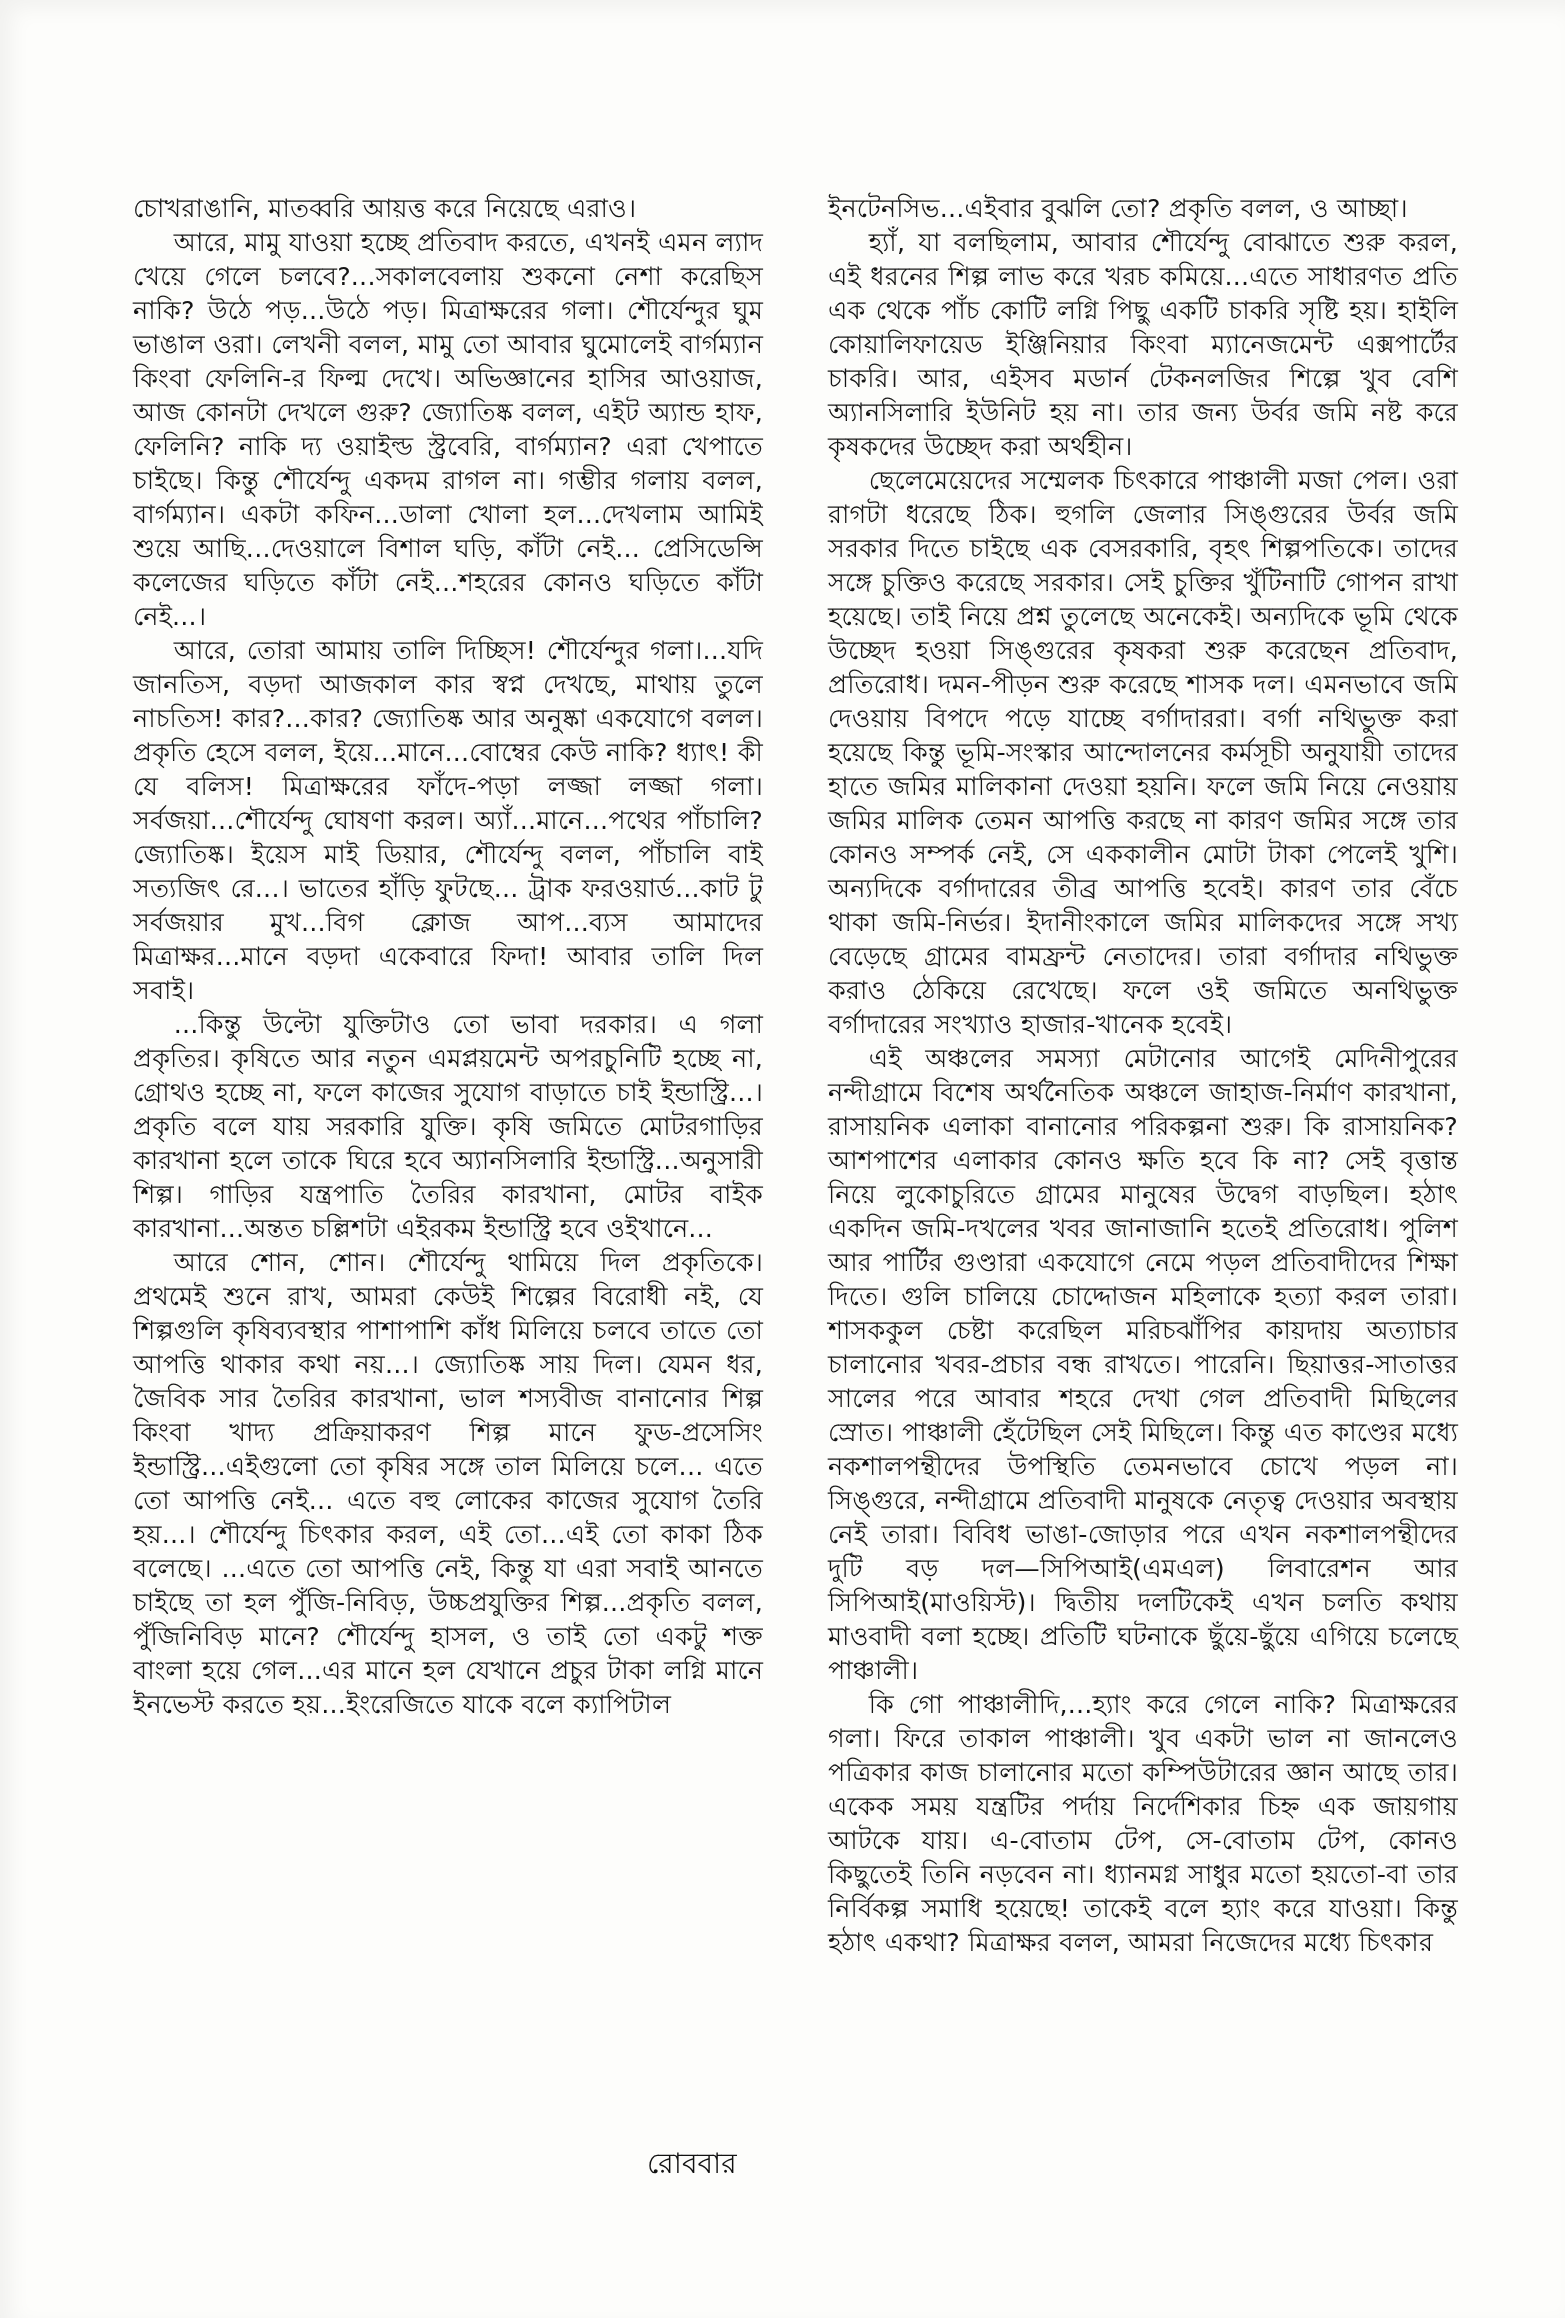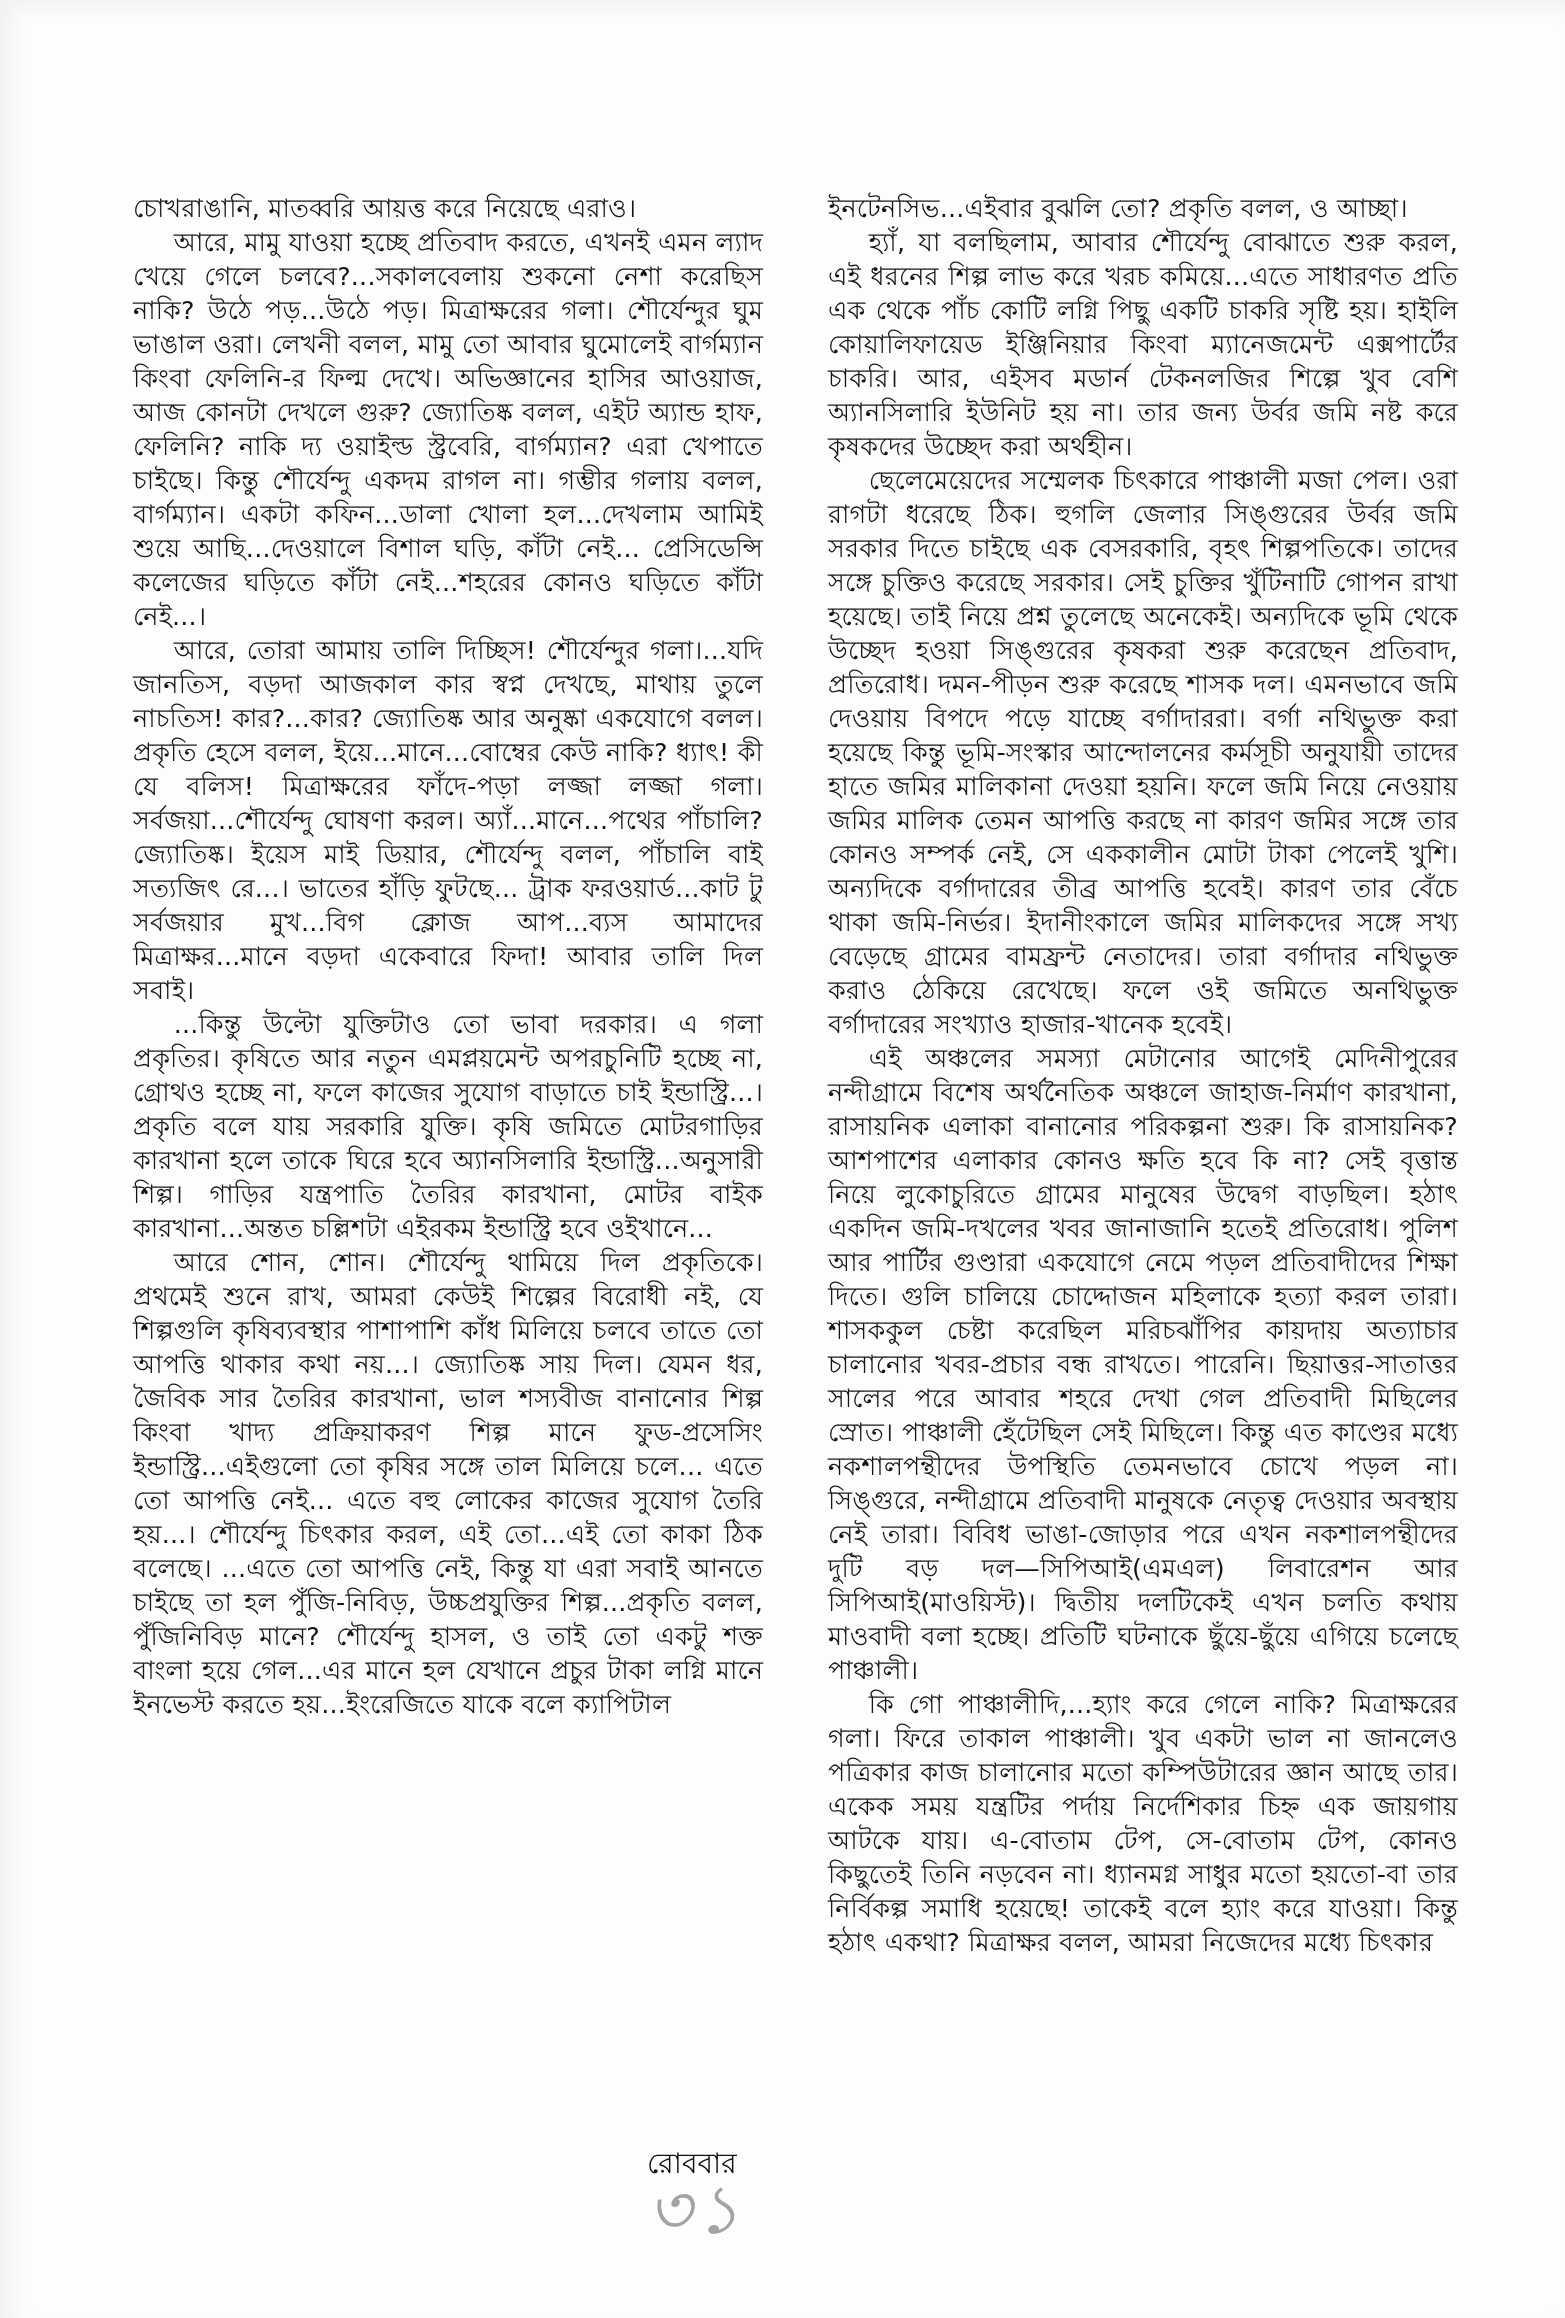--- a/index.html
+++ b/index.html
@@ -74,17 +74,16 @@
   <div class="column column-right">
       <p class="para">ইনটেনসিভ...এইবার বুঝলি তো? প্রকৃতি বলল, ও আচ্ছা।</p>
       <p class="para indent">হ্যাঁ, যা বলছিলাম, আবার শৌর্যেন্দু বোঝাতে শুরু করল, এই ধরনের শিল্প লাভ করে খরচ কমিয়ে...এতে সাধারণত প্রতি এক থেকে পাঁচ কোটি লগ্নি পিছু একটি চাকরি সৃষ্টি হয়। হাইলি কোয়ালিফায়েড ইঞ্জিনিয়ার কিংবা ম্যানেজমেন্ট এক্সপার্টের চাকরি। আর, এইসব মডার্ন টেকনলজির শিল্পে খুব বেশি অ্যানসিলারি ইউনিট হয় না। তার জন্য উর্বর জমি নষ্ট করে কৃষকদের উচ্ছেদ করা অর্থহীন।</p>
       <p class="para indent">ছেলেমেয়েদের সম্মেলক চিৎকারে পাঞ্চালী মজা পেল। ওরা রাগটা ধরেছে ঠিক। হুগলি জেলার সিঙ্গুরের উর্বর জমি সরকার দিতে চাইছে এক বেসরকারি, বৃহৎ শিল্পপতিকে। তাদের সঙ্গে চুক্তিও করেছে সরকার। সেই চুক্তির খুঁটিনাটি গোপন রাখা হয়েছে। তাই নিয়ে প্রশ্ন তুলেছে অনেকেই। অন্যদিকে ভূমি থেকে উচ্ছেদ হওয়া সিঙ্গুরের কৃষকরা শুরু করেছেন প্রতিবাদ, প্রতিরোধ। দমন-পীড়ন শুরু করেছে শাসক দল। এমনভাবে জমি দেওয়ায় বিপদে পড়ে যাচ্ছে বর্গাদাররা। বর্গা নথিভুক্ত করা হয়েছে কিন্তু ভূমি-সংস্কার আন্দোলনের কর্মসূচী অনুযায়ী তাদের হাতে জমির মালিকানা দেওয়া হয়নি। ফলে জমি নিয়ে নেওয়ায় জমির মালিক তেমন আপত্তি করছে না কারণ জমির সঙ্গে তার কোনও সম্পর্ক নেই, সে এককালীন মোটা টাকা পেলেই খুশি। অন্যদিকে বর্গাদারের তীব্র আপত্তি হবেই। কারণ তার বেঁচে থাকা জমি-নির্ভর। ইদানীংকালে জমির মালিকদের সঙ্গে সখ্য বেড়েছে গ্রামের বামফ্রন্ট নেতাদের। তারা বর্গাদার নথিভুক্ত করাও ঠেকিয়ে রেখেছে। ফলে ওই জমিতে অনথিভুক্ত বর্গাদারের সংখ্যাও হাজার-খানেক হবেই।</p>
       <p class="para indent">এই অঞ্চলের সমস্যা মেটানোর আগেই মেদিনীপুরের নন্দীগ্রামে বিশেষ অর্থনৈতিক অঞ্চলে জাহাজ-নির্মাণ কারখানা, রাসায়নিক এলাকা বানানোর পরিকল্পনা শুরু। কি রাসায়নিক? আশপাশের এলাকার কোনও ক্ষতি হবে কি না? সেই বৃত্তান্ত নিয়ে লুকোচুরিতে গ্রামের মানুষের উদ্বেগ বাড়ছিল। হঠাৎ একদিন জমি-দখলের খবর জানাজানি হতেই প্রতিরোধ। পুলিশ আর পার্টির গুণ্ডারা একযোগে নেমে পড়ল প্রতিবাদীদের শিক্ষা দিতে। গুলি চালিয়ে চোদ্দোজন মহিলাকে হত্যা করল তারা। শাসককুল চেষ্টা করেছিল মরিচঝাঁপির কায়দায় অত্যাচার চালানোর খবর-প্রচার বন্ধ রাখতে। পারেনি। ছিয়াত্তর-সাতাত্তর সালের পরে আবার শহরে দেখা গেল প্রতিবাদী মিছিলের স্রোত। পাঞ্চালী হেঁটেছিল সেই মিছিলে। কিন্তু এত কাণ্ডের মধ্যে নকশালপন্থীদের উপস্থিতি তেমনভাবে চোখে পড়ল না। সিঙ্গুরে, নন্দীগ্রামে প্রতিবাদী মানুষকে নেতৃত্ব দেওয়ার অবস্থায় নেই তারা। বিবিধ ভাঙা-জোড়ার পরে এখন নকশালপন্থীদের দুটি বড় দল—সিপিআই(এমএল) লিবারেশন আর সিপিআই(মাওয়িস্ট)। দ্বিতীয় দলটিকেই এখন চলতি কথায় মাওবাদী বলা হচ্ছে। প্রতিটি ঘটনাকে ছুঁয়ে-ছুঁয়ে এগিয়ে চলেছে পাঞ্চালী।</p>
       <p class="para indent">কি গো পাঞ্চালীদি,...হ্যাং করে গেলে নাকি? মিত্রাক্ষরের গলা। ফিরে তাকাল পাঞ্চালী। খুব একটা ভাল না জানলেও পত্রিকার কাজ চালানোর মতো কম্পিউটারের জ্ঞান আছে তার। একেক সময় যন্ত্রটির পর্দায় নির্দেশিকার চিহ্ন এক জায়গায় আটকে যায়। এ-বোতাম টেপ, সে-বোতাম টেপ, কোনও কিছুতেই তিনি নড়বেন না। ধ্যানমগ্ন সাধুর মতো হয়তো-বা তার নির্বিকল্প সমাধি হয়েছে! তাকেই বলে হ্যাং করে যাওয়া। কিন্তু হঠাৎ একথা? মিত্রাক্ষর বলল, আমরা নিজেদের মধ্যে চিৎকার</p>
     </div>
 
   <div class="footer">
     <div class="magazine-title">রোববার</div>
-    <div class="page-number">৩১</div>
   </div>
 
 </div>
 
 
 </body></html>

